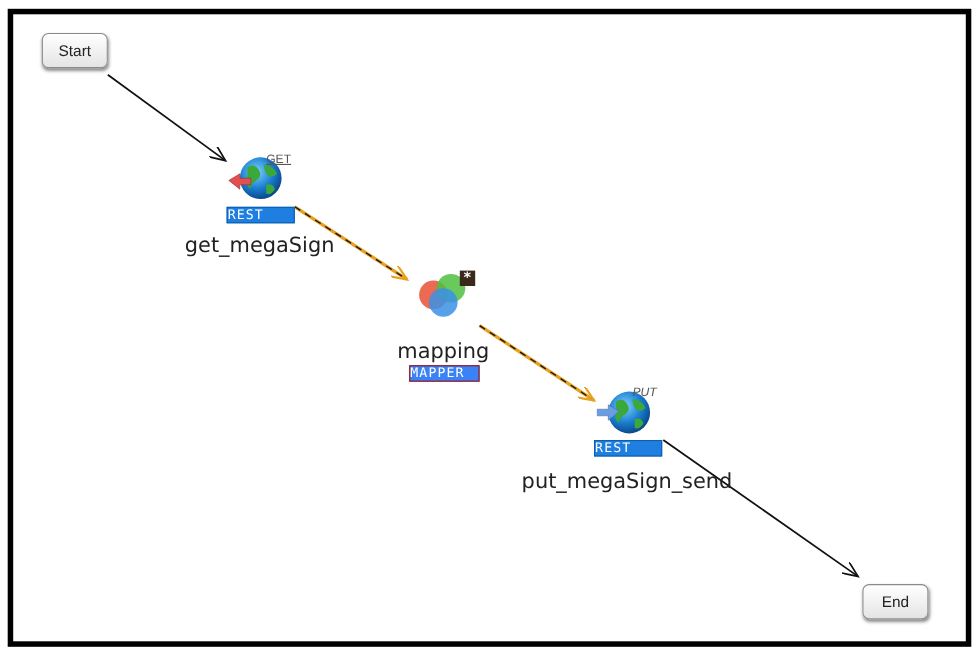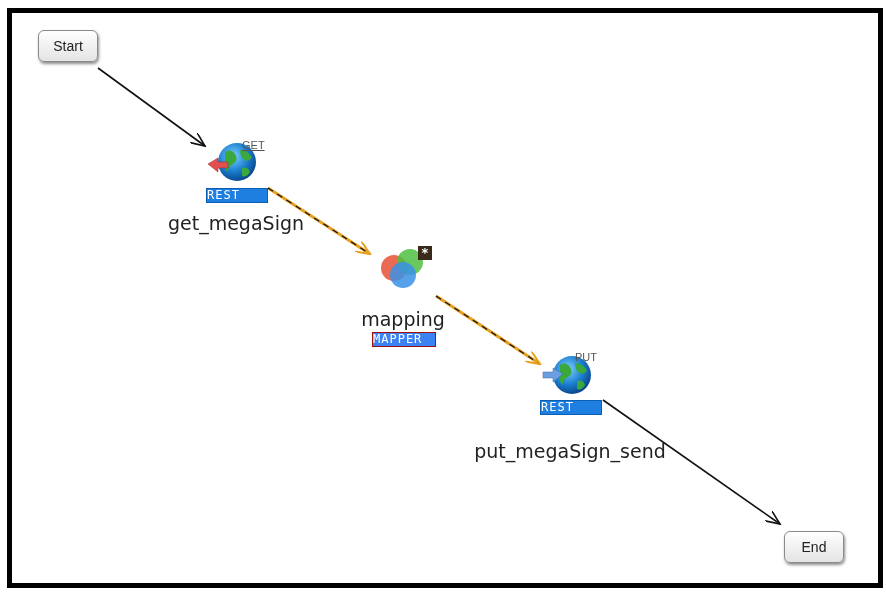--- a/index.html
+++ b/index.html
@@ -109,18 +109,18 @@
           <stop offset="0.6" stop-color="#1b7fd0"></stop>
           <stop offset="1" stop-color="#0a4a90"></stop>
       </radialGradient>
     </defs>
     <circle cx="37" cy="25" r="19" fill="url(#g2)"></circle>
     <path d="M25,15 q6,-4 10,2 q4,6 -2,10 q-4,2 -6,8 q-4,-6 -2,-12 z" fill="#3aa83a"></path>
     <path d="M40,13 q8,0 12,8 q-4,4 -8,2 q-4,-4 -4,-10 z" fill="#3aa83a"></path>
     <path d="M42,31 q6,-2 8,4 q-4,6 -8,4 z" fill="#3aa83a"></path>
     <path d="M28,24 l-10,-6 l0,4 l-10,0 l0,6 l10,0 l0,4 z" fill="#6a9ee0" stroke="#3a6ab0" stroke-width="0.5"></path>
   </svg>
-  <span class="method" style="left:40px; top:1px;">PUT</span>
+  <span class="method" style="left:40px; top:1px;font-style:italic;">PUT</span>
   <div class="badge" style="left:5px; top:50px; width:60px; height:13px; background:#1e7fe0; border:1px solid #0b5fb0;">
     <span>REST</span>
   </div>
 </div>
-<div class="node-label" style="left:570px; top:440px;text-align:right;">put_megaSign_send</div>
+<div class="node-label" style="left:570px; top:427px;text-align:right;">put_megaSign_send</div>
 
 </body></html>

